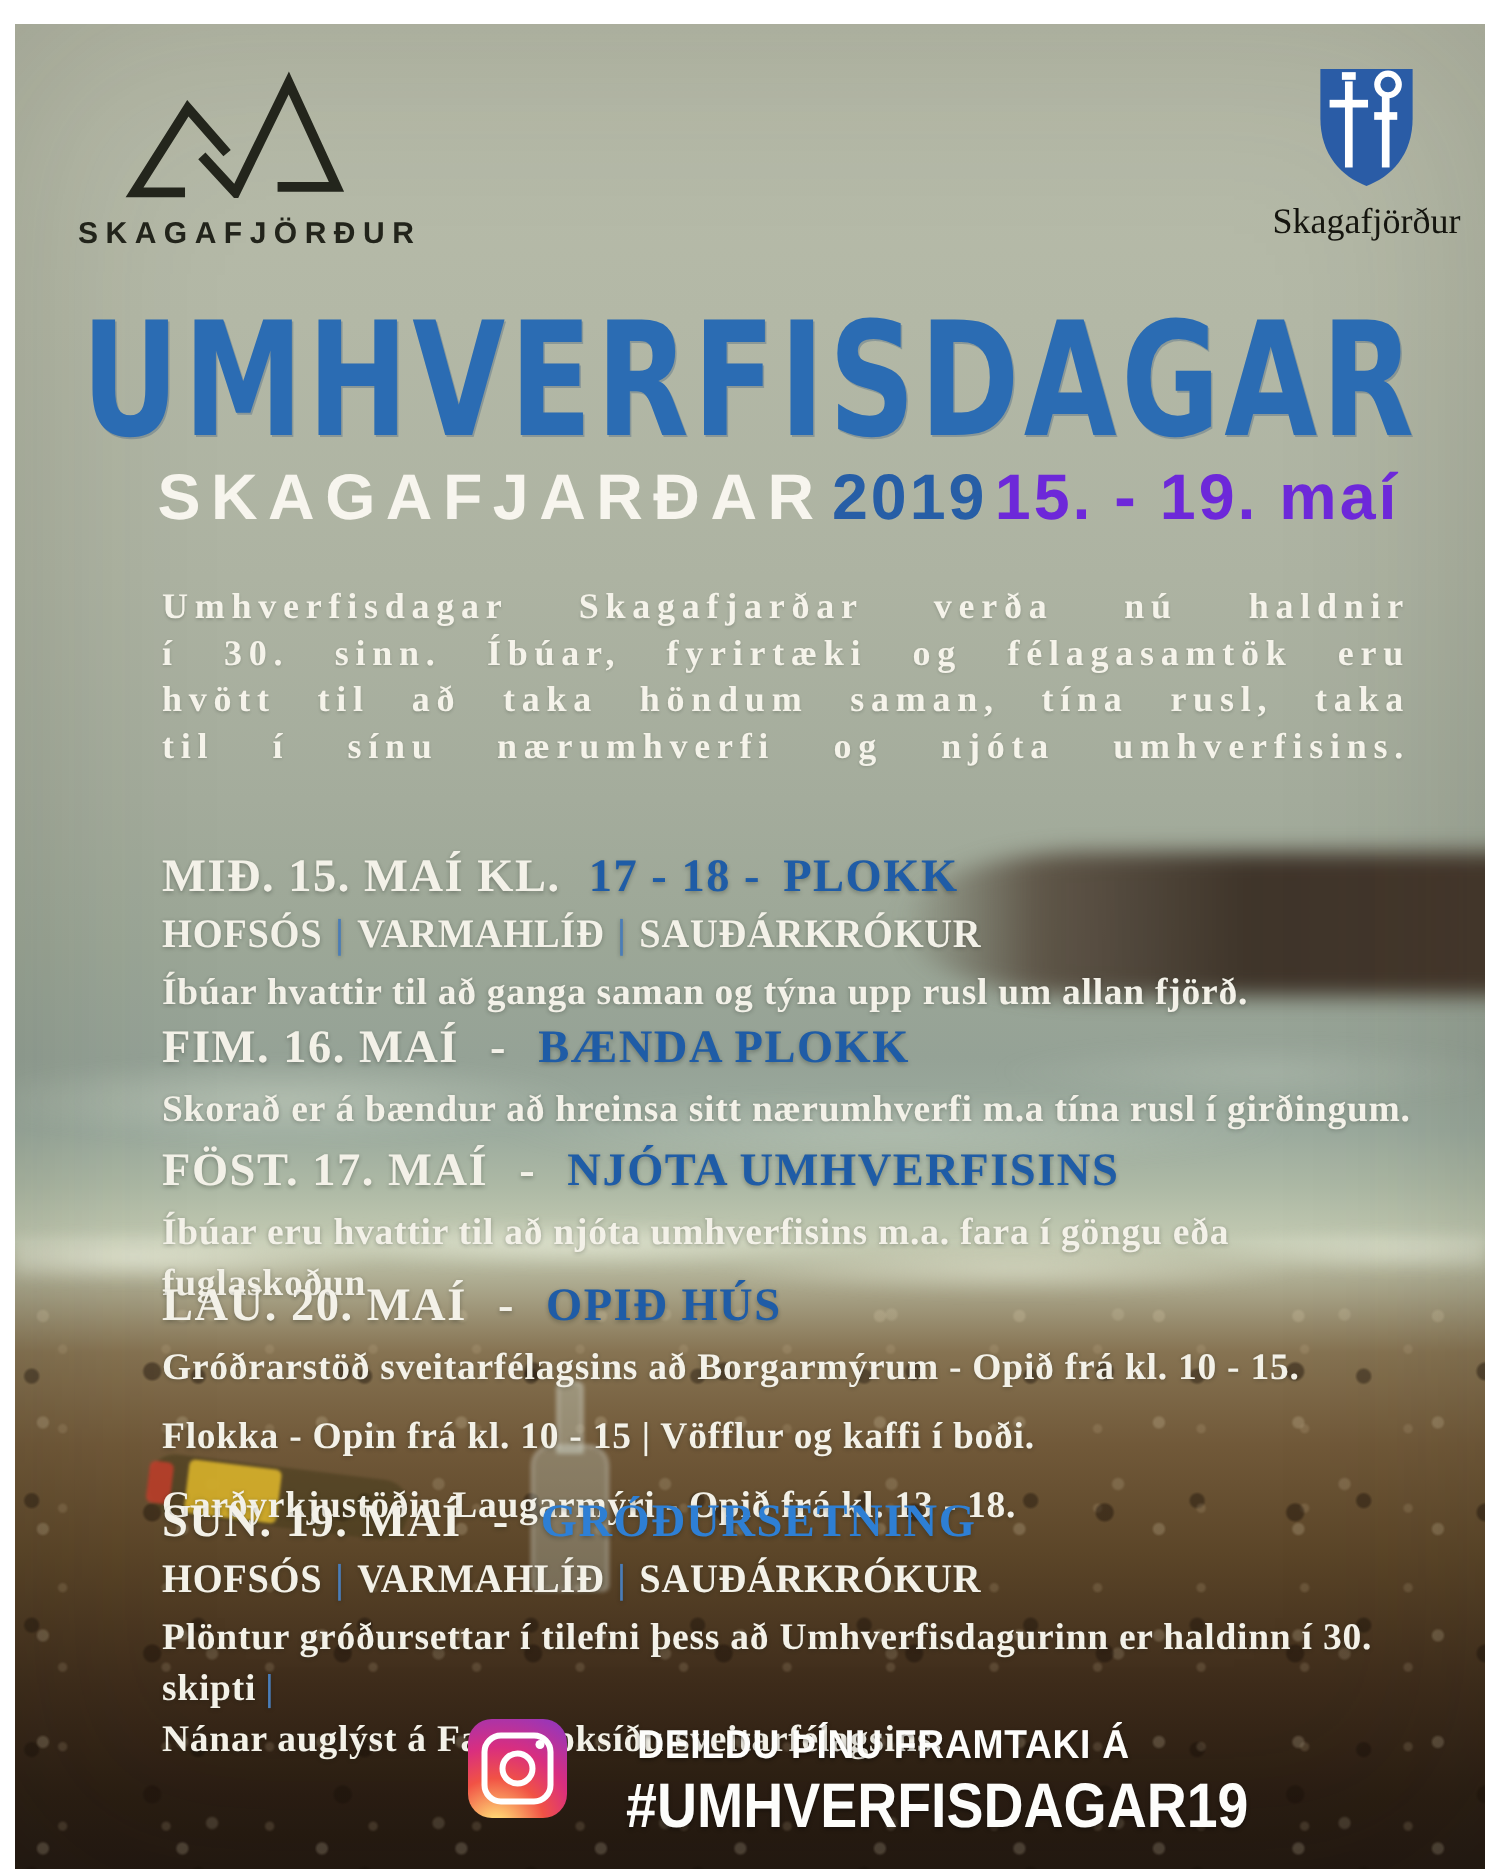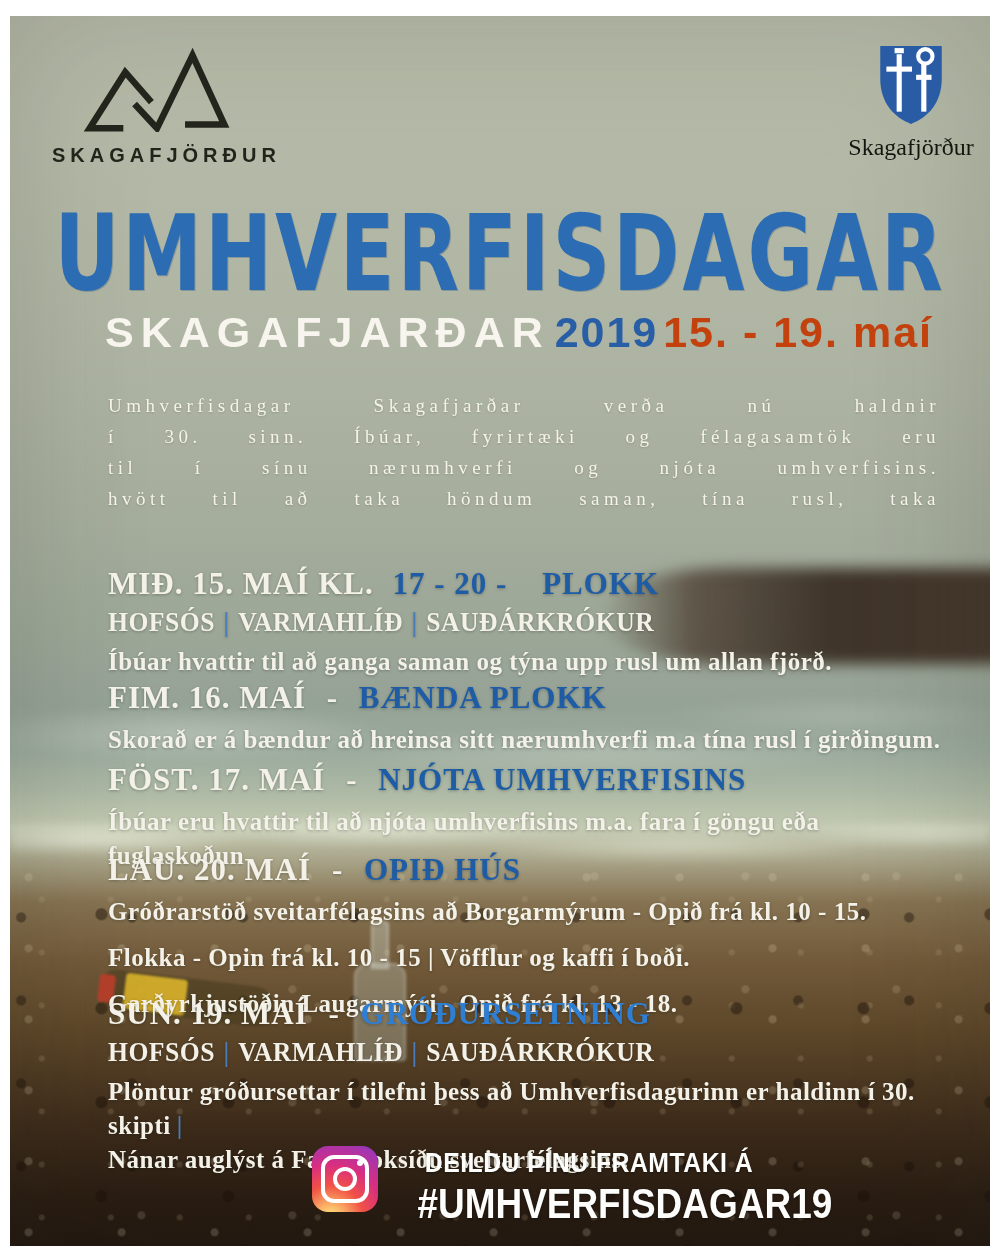--- a/index.html
+++ b/index.html
@@ -124,34 +124,34 @@
     transform:scaleY(1.32) scaleX(1.0);transform-origin:center top;
     text-shadow:1px 1px 0 rgba(20,60,110,.25);
   }
   .subtitle-row{
     position:absolute;left:95px;top:292px;width:828px;
     display:flex;justify-content:space-between;align-items:baseline;
     font-family:"Liberation Sans", sans-serif;font-weight:700;font-size:43px;
   }
   .subtitle-row .region{letter-spacing:7px;color:#f7f5ee;}
   .subtitle-row .year{letter-spacing:2px;color:#275ea6;}
-  .subtitle-row .dates{letter-spacing:2px;color:#c2410c;}
+  .subtitle-row .dates{letter-spacing:2px;color:#6d28d9;}
 
   .intro{
     position:absolute;left:98px;top:374px;width:832px;
-    font-weight:400;font-size:19px;color:#f5f3ea;
+    font-weight:700;font-size:24px;color:#f5f3ea;
     letter-spacing:4.5px;word-spacing:4px;line-height:31px;
     text-shadow:0 1px 2px rgba(40,50,40,.2);
   }
   .intro .line{text-align:justify;text-align-last:justify;}
 
   .event{position:absolute;left:98px;width:850px;text-shadow:0 1px 3px rgba(20,25,20,.3);}
   .ev-head{font-weight:700;font-size:31px;letter-spacing:1px;}
   .ev-head .ev-time{padding-left:10px;}
-  .ev-head .ev-title{padding-left:6px;margin-left:20px;}
+  .ev-head .ev-title{padding-left:6px;}
   .ev-loc{
     font-weight:700;font-size:27px;letter-spacing:.5px;color:#f3f1e8;
     transform:scaleX(.95);transform-origin:left;margin-top:5px;white-space:nowrap;
   }
   .ev-desc{font-weight:700;font-size:25px;letter-spacing:.5px;color:#f3f1e8;margin-top:7px;line-height:34px;}
   .ev-desc .dline{margin-bottom:12px;}
 
   .footer{position:absolute;left:0;top:1128px;width:100%;height:80px;}
   .ig-icon{
     position:absolute;left:302px;top:2px;width:66px;height:66px;border-radius:16px;
@@ -221,28 +221,28 @@
   <div class="main-title">UMHVERFISDAGAR</div>
   <div class="subtitle-row">
     <span class="region">SKAGAFJARÐAR</span>
     <span class="year">2019</span>
     <span class="dates">15. - 19. maí</span>
   </div>
 
   <div class="intro">
     <div class="line">Umhverfisdagar Skagafjarðar verða nú haldnir</div>
     <div class="line">í 30. sinn. Íbúar, fyrirtæki og félagasamtök eru</div>
+    <div class="line">hvött til að taka höndum saman, tína rusl, taka</div>
     <div class="line">til í sínu nærumhverfi og njóta umhverfisins.</div>
-    <div class="line">hvött til að taka höndum saman, tína rusl, taka</div>
   </div>
 
   <div class="event" style="top:550px;">
     <div class="ev-head">
       <span class="white">MIÐ. 15. MAÍ  KL.</span>
-      <span class="blue ev-time">17 - 20 -</span>
+      <span class="blue ev-time">17 - 18 -</span>
       <span class="blue ev-title">PLOKK</span>
     </div>
     <div class="ev-loc">
       <span>HOFSÓS</span><span class="pipe">|</span><span>VARMAHLÍÐ</span><span class="pipe">|</span><span>SAUÐÁRKRÓKUR</span>
     </div>
     <div class="ev-desc">Íbúar hvattir til að ganga saman og týna upp rusl um allan fjörð.</div>
   </div>
 
   <div class="event" style="top:664px;">
     <div class="ev-head">

